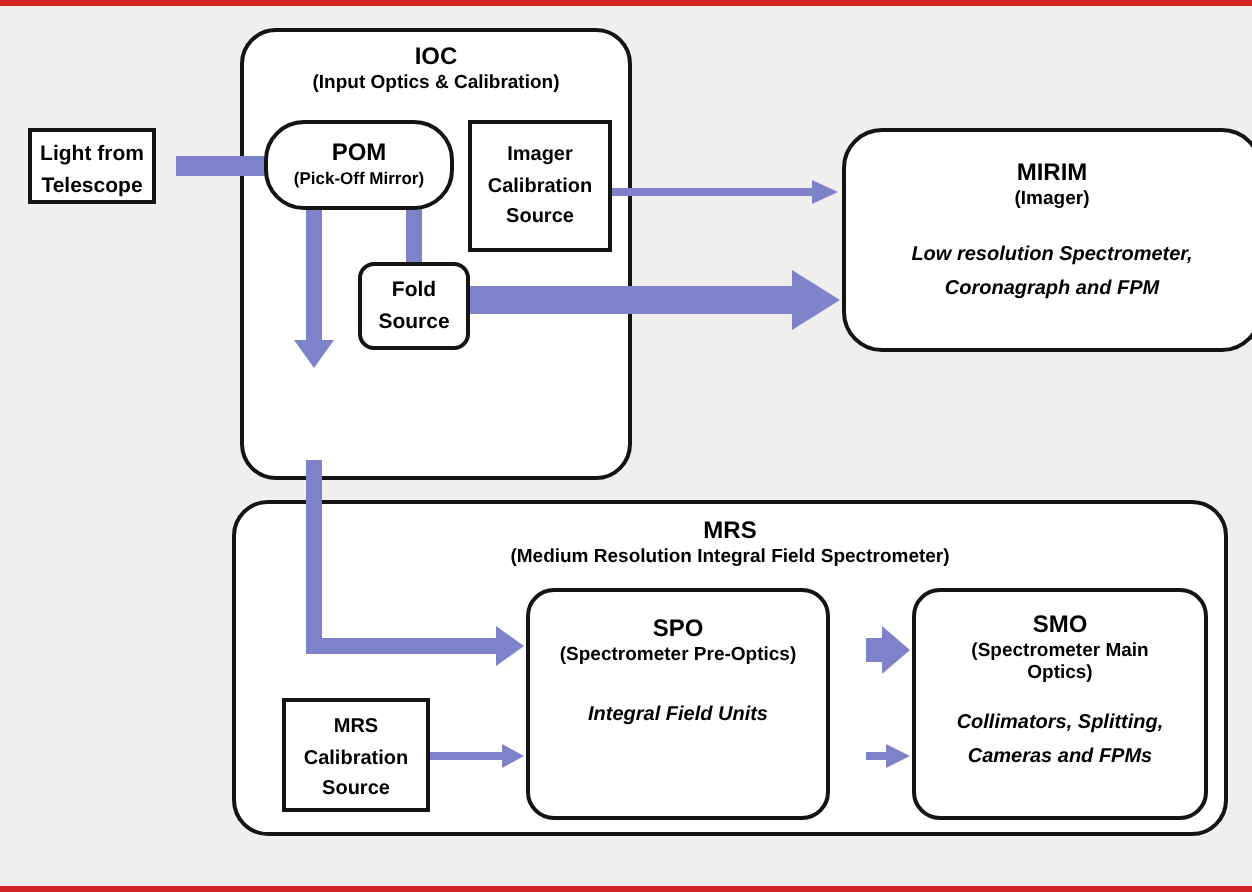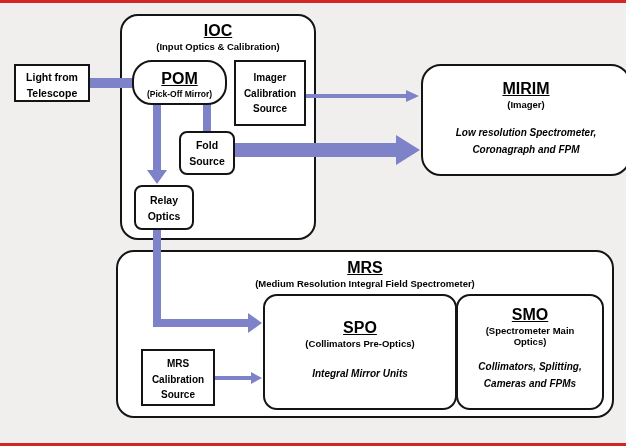--- a/index.html
+++ b/index.html
@@ -15,40 +15,40 @@
   .box{
     position:absolute;background:#ffffff;border:2px solid #141414;
     box-sizing:border-box;text-align:center;
   }
   .r8{border-radius:8px;}
   .r10{border-radius:20px;}
   .r14{border-radius:14px;}
   .r18{border-radius:18px;}
   .r20{border-radius:20px;}
 
-  .t1{font-weight:bold;font-size:16px;line-height:1.25;text-decoration:underline;}
+  .t1{font-weight:bold;font-size:12px;line-height:1.25;}
   .t2{font-weight:bold;font-size:9.5px;line-height:1.2;}
   .small-lines{font-weight:bold;font-size:10.5px;line-height:1.5;}
   .cal-lines{font-weight:bold;font-size:10px;line-height:1.55;}
   .desc{font-weight:bold;font-style:italic;font-size:10px;line-height:1.7;}
 
   
   .ioc{left:120px;top:14px;width:196px;height:226px;padding-top:5px;}
   .mrs{left:116px;top:250px;width:498px;height:168px;padding-top:6px;}
   .mirim{left:421px;top:64px;width:210px;height:112px;padding-top:13px;}
 
   
-  .light{left:14px;top:64px;width:76px;height:38px;padding-top:4px;}
+  .light{left:14px;top:64px;width:64px;height:38px;padding-top:4px;}
   .pom{left:132px;top:60px;width:95px;height:45px;padding-top:7px;}
   .pom .t2{font-size:8.5px;}
   .imgcal{left:234px;top:60px;width:72px;height:66px;padding-top:8px;}
   .fold{left:179px;top:131px;width:56px;height:44px;padding-top:5px;}
   .relay{left:134px;top:185px;width:60px;height:45px;padding-top:6px;}
   .mrscal{left:141px;top:349px;width:74px;height:57px;padding-top:5px;}
-  .spo{left:263px;top:294px;width:194px;height:116px;padding-top:22px;}
+  .spo{left:263px;top:294px;width:152px;height:116px;padding-top:11px;}
   .smo{left:456px;top:294px;width:148px;height:116px;padding-top:9px;}
   .smo .t2{max-width:112px;margin:0 auto;}
 
   .mirim .desc{margin-top:14px;}
   .spo .desc{margin-top:16px;}
   .smo .desc{margin-top:10px;}
 
   .arrows{position:absolute;left:0;top:0;pointer-events:none;}
 </style>
 </head>
@@ -134,40 +134,34 @@
     </div>
   </div>
 
   <div class="box r8 fold">
     <div class="small-lines">
       <div>Fold</div>
       <div>Source</div>
     </div>
   </div>
 
-  <div class="box r8 relay">
-    <div class="small-lines">
-      <div>Relay</div>
-      <div>Optics</div>
-    </div>
-  </div>
 
   <div class="box mrscal">
     <div class="cal-lines">
       <div>MRS</div>
       <div>Calibration</div>
       <div>Source</div>
     </div>
   </div>
 
   <div class="box r14 spo">
     <div class="t1">SPO</div>
-    <div class="t2">(Collimators Pre-Optics)</div>
+    <div class="t2">(Spectrometer Pre-Optics)</div>
     <div class="desc">
-      <div>Integral Mirror Units</div>
+      <div>Integral Field Units</div>
     </div>
   </div>
 
   <div class="box r14 smo">
     <div class="t1">SMO</div>
     <div class="t2">(Spectrometer Main Optics)</div>
     <div class="desc">
       <div>Collimators, Splitting,</div>
       <div>Cameras and FPMs</div>
     </div>

